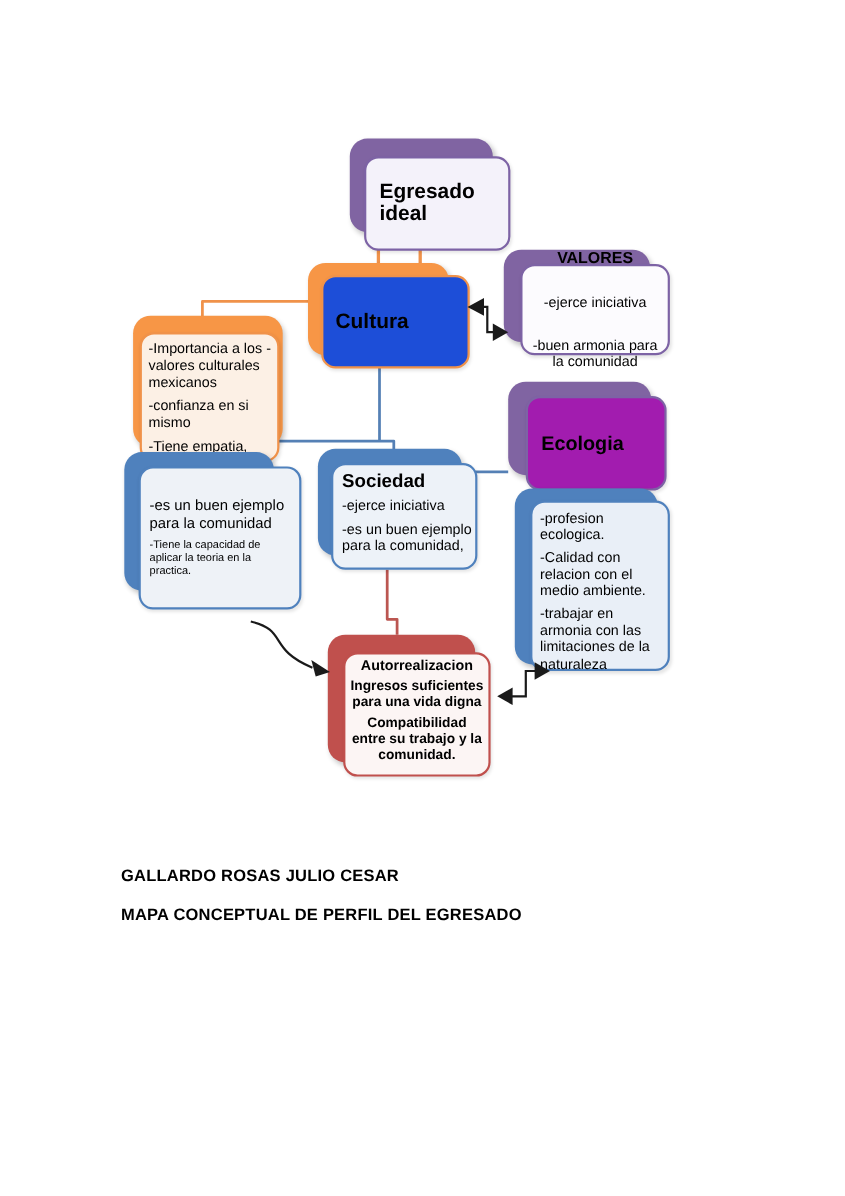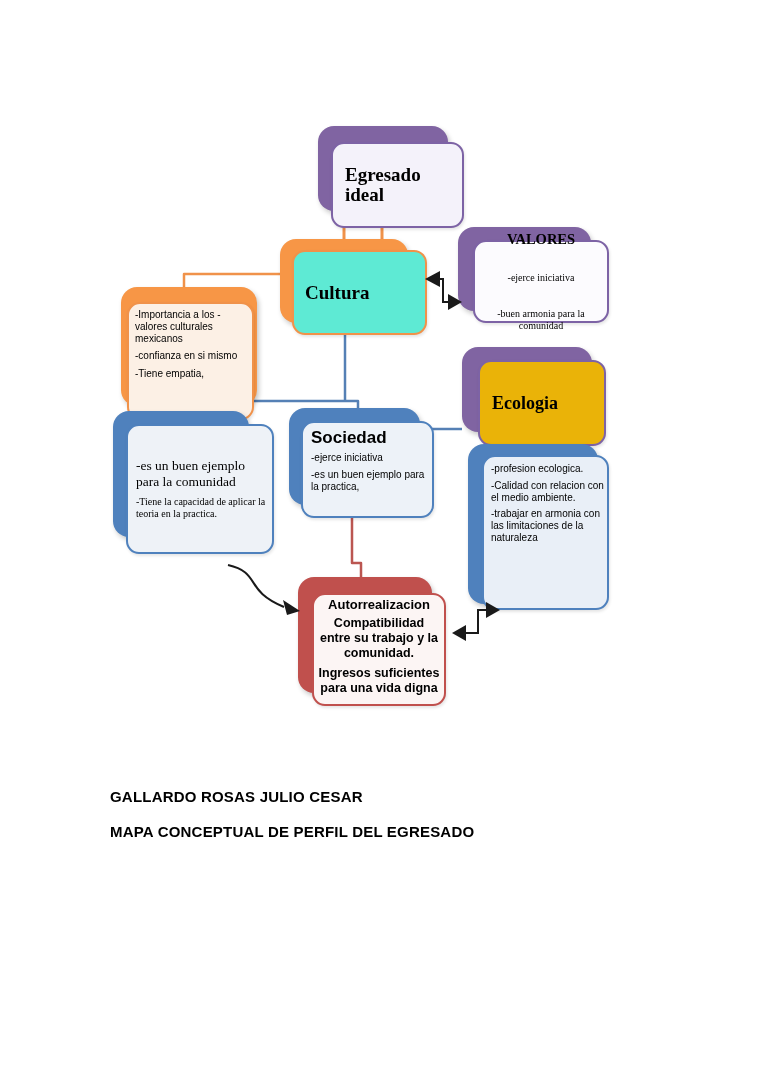--- a/index.html
+++ b/index.html
@@ -15,22 +15,22 @@
   .purple .inner{border-color:#7d63a5;}
   .orange .shadow{background:#f79646;}
   .orange .inner{border-color:#f0924a;}
   .blue .shadow{background:#4f81bd;}
   .blue .inner{border-color:#4f81bd;}
   .red .shadow{background:#c0504d;}
   .red .inner{border-color:#c0504d;}
   
   .title-lg{font-size:19px;font-weight:bold;line-height:1.05;}
   .title-md{font-size:17px;font-weight:bold;line-height:1.1;margin:0 0 4px 0;}
-  .vcenter{display:flex;flex-direction:column;justify-content:center;font-family:Liberation Serif, serif;}
-  .list p{margin:0 0 6px 0;font-size:10px;line-height:1.18;}
+  .vcenter{display:flex;flex-direction:column;justify-content:center;}
+  .list p{margin:0 0 6px 0;font-size:13px;line-height:1.18;}
   .list p:last-child{margin-bottom:0;}
   .centered{text-align:center;gap:21px;}
   .boldtxt p{font-weight:bold;}
   svg.wires{position:absolute;left:0;top:0;pointer-events:none;}
   .footer-line{position:absolute;left:110px;font-size:15px;font-weight:bold;letter-spacing:.2px;}
 </style>
 </head>
 <body>
 
 <div id="page">
@@ -52,21 +52,21 @@
 
   <div class="node purple" style="left:318px;top:126px;width:150px;height:103px;">
     <div class="shadow" style="left:0;top:0;width:130px;height:85px;"></div>
     <div class="inner vcenter" style="left:13px;top:16px;width:133px;height:86px;background:#f4f2fa;padding-left:12px;">
       <div class="title-lg">Egresado ideal</div>
     </div>
   </div>
 
   <div class="node orange" style="left:280px;top:239px;width:148px;height:97px;">
     <div class="shadow" style="left:0;top:0;width:128px;height:84px;"></div>
-    <div class="inner vcenter" style="left:12px;top:11px;width:135px;height:85px;background:#5eead4;padding-left:11px;justify-content:center;">
+    <div class="inner vcenter" style="left:12px;top:11px;width:135px;height:85px;background:#1d4ed8;padding-left:11px;justify-content:center;">
       <div class="title-lg">Cultura</div>
     </div>
   </div>
 
   <div class="node purple" style="left:458px;top:227px;width:152px;height:97px;">
     <div class="shadow" style="left:0;top:0;width:133px;height:84px;"></div>
     <div class="inner vcenter list centered" style="left:15px;top:13px;width:136px;height:83px;background:#fcfbfe;padding:3px 4px;">
       <div style="font-size:14.5px;font-weight:bold;margin-bottom:3px;">VALORES</div>
       <p style="margin-bottom:3px;">-ejerce iniciativa</p>
       <p>-buen armonia para la comunidad</p>
@@ -77,57 +77,57 @@
     <div class="shadow" style="left:6px;top:0;width:136px;height:119px;"></div>
     <div class="inner list" style="left:12px;top:15px;width:127px;height:118px;background:#fcf0e5;padding:5px 4px 4px 6px;">
       <p>-Importancia a los - valores culturales mexicanos</p>
       <p>-confianza en si mismo</p>
       <p>-Tiene empatia,</p>
     </div>
   </div>
 
   <div class="node purple" style="left:462px;top:347px;width:146px;height:100px;">
     <div class="shadow" style="left:0;top:0;width:130px;height:85px;"></div>
-    <div class="inner vcenter" style="left:16px;top:13px;width:128px;height:86px;background:#eab308;padding-left:12px;">
+    <div class="inner vcenter" style="left:16px;top:13px;width:128px;height:86px;background:#a21caf;padding-left:12px;">
       <div style="font-size:18px;font-weight:bold;">Ecologia</div>
     </div>
   </div>
 
   <div class="node blue" style="left:113px;top:411px;width:162px;height:145px;">
     <div class="shadow" style="left:0;top:0;width:136px;height:126px;"></div>
     <div class="inner list vcenter" style="left:13px;top:13px;width:148px;height:130px;background:#eef2f7;padding:4px 4px 4px 8px;">
       <p style="font-size:13.5px;">-es un buen ejemplo para la comunidad</p>
       <p style="font-size:10px;">-Tiene la capacidad de aplicar la teoria en la practica.</p>
     </div>
   </div>
 
   <div class="node blue" style="left:289px;top:408px;width:146px;height:110px;">
     <div class="shadow" style="left:0;top:0;width:131px;height:97px;"></div>
     <div class="inner list" style="left:12px;top:13px;width:133px;height:97px;background:#edf2f8;padding:6px 2px 2px 8px;">
       <div class="title-md">Sociedad</div>
       <p>-ejerce iniciativa</p>
-      <p>-es un buen ejemplo para la practica,</p>
+      <p>-es un buen ejemplo para la comunidad,</p>
     </div>
   </div>
 
   <div class="node blue" style="left:468px;top:444px;width:145px;height:170px;">
     <div class="shadow" style="left:0;top:0;width:130px;height:160px;"></div>
     <div class="inner list" style="left:14px;top:11px;width:127px;height:155px;background:#e9eff7;padding:6px 2px 2px 7px;">
       <p style="margin-bottom:5px;">-profesion ecologica.</p>
       <p style="margin-bottom:5px;">-Calidad con relacion con el medio ambiente.</p>
       <p>-trabajar en armonia con las limitaciones de la naturaleza</p>
     </div>
   </div>
 
   <div class="node red" style="left:298px;top:577px;width:150px;height:130px;">
     <div class="shadow" style="left:0;top:0;width:134px;height:116px;"></div>
     <div class="inner list centered boldtxt" style="left:14px;top:16px;width:134px;height:113px;background:#fcf5f4;padding:2px 3px;">
       <div style="font-size:13px;font-weight:bold;margin-bottom:4px;">Autorrealizacion</div>
+      <p style="font-size:12.5px;margin-bottom:4px;">Ingresos suficientes para una vida digna</p>
       <p style="font-size:12.5px;">Compatibilidad entre su trabajo y la comunidad.</p>
-      <p style="font-size:12.5px;margin-bottom:4px;">Ingresos suficientes para una vida digna</p>
     </div>
   </div>
 
   <svg class="wires" width="768" height="1087" viewBox="0 0 768 1087">
 
     <g>
       <path d="M438,279 H443 V302 H449" stroke="#1a1a1a" stroke-width="2" fill="none"></path>
       <polygon points="425,279 440,271 440,287" fill="#1a1a1a"></polygon>
       <polygon points="462,302 448,294 448,310" fill="#1a1a1a"></polygon>
     </g>

